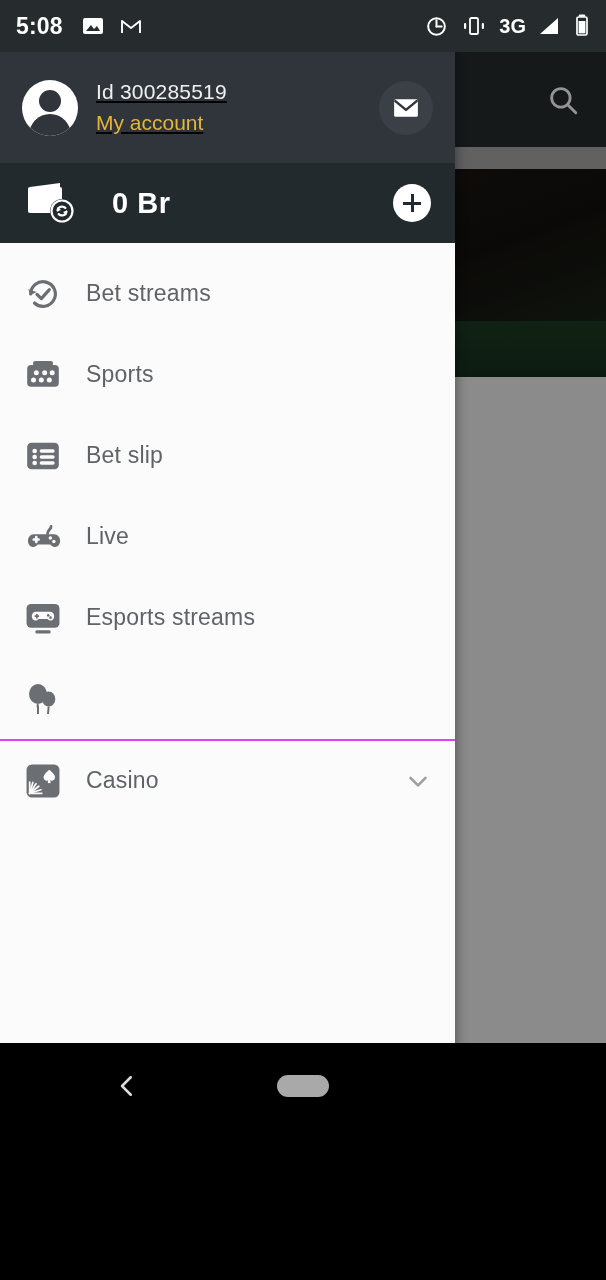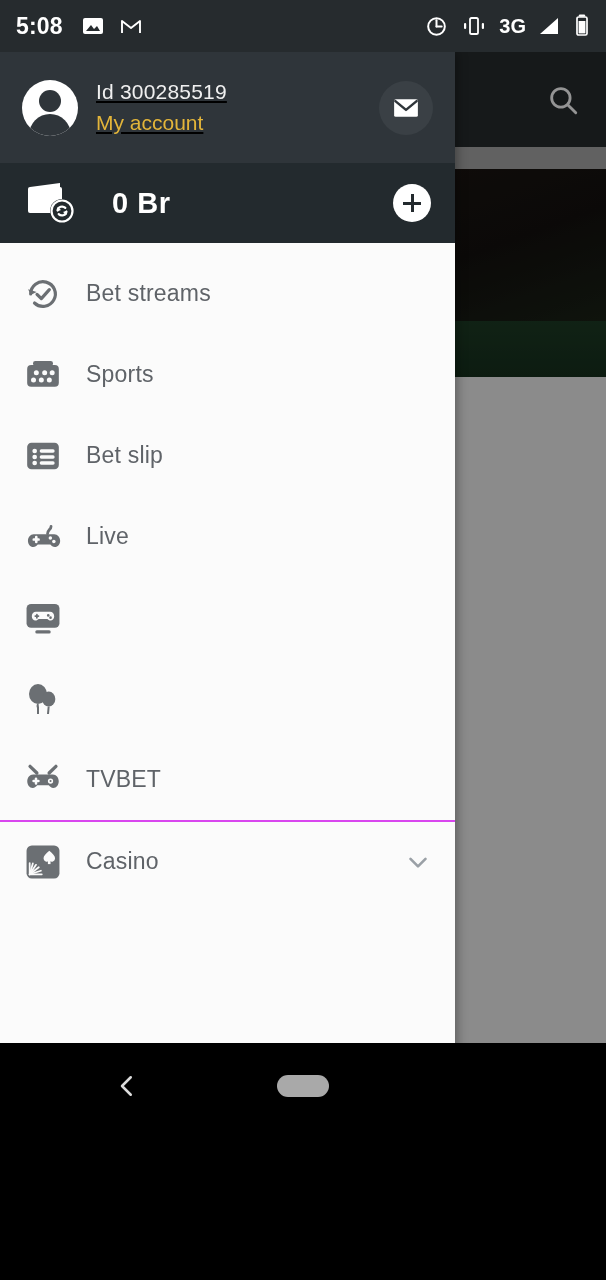--- a/index.html
+++ b/index.html
@@ -323,48 +323,36 @@
           <svg width="42" height="42" viewBox="0 0 24 24" fill="#6b6f73">
             <rect x="2.6" y="4" width="18.8" height="13.6" rx="2.6"></rect>
             <rect x="7.6" y="19" width="8.8" height="1.9" rx=".9"></rect>
             <path d="M8 8.4h8c1.4 0 2.4 1.2 2.4 2.6s-.9 2.4-2.1 2.4c-.8 0-1.3-.4-1.8-.9H9.5c-.5.5-1 .9-1.8.9-1.2 0-2.1-1-2.1-2.4 0-1.4 1-2.6 2.4-2.6z" fill="#fbfbfb"></path>
             <rect x="7.1" y="10.4" width="2.8" height="1" rx=".5"></rect>
               <rect x="8" y="9.6" width="1" height="2.8" rx=".5"></rect>
             <circle cx="15" cy="10.5" r=".75"></circle>
               <circle cx="16.3" cy="11.8" r=".75"></circle>
           </svg>
         </span>
+        <span class="mi-label">Esports streams</span>
       </div>
 
 
       <div class="mi">
         <span class="mi-ico">
           <svg width="40" height="40" viewBox="0 0 24 24" fill="#6b6f73">
             <ellipse cx="9" cy="9" rx="5.4" ry="6"></ellipse>
             <path d="M9 15.1c-.4 1-.4 1.6 0 2.2" fill="none" stroke="#6b6f73" stroke-width="1.3"></path>
             <line x1="9" y1="16.5" x2="9" y2="21" stroke="#6b6f73" stroke-width="1.2"></line>
             <ellipse cx="15.4" cy="12" rx="4" ry="4.5"></ellipse>
             <line x1="15.4" y1="16.5" x2="15" y2="21" stroke="#6b6f73" stroke-width="1.2"></line>
           </svg>
         </span>
       </div>
 
-      <div class="mi">
-        <span class="mi-ico">
-          <svg width="42" height="42" viewBox="0 0 24 24" fill="#6b6f73">
-            <path d="M8.5 8 4.6 4.2M15.5 8l3.9-3.8" stroke="#6b6f73" stroke-width="1.9" stroke-linecap="round" fill="none"></path>
-            <path d="M6.4 8.8h11.2c2 0 3.4 1.8 3.4 3.9s-1.3 3.8-3.1 3.8c-1.2 0-1.9-.7-2.6-1.5H8.7c-.7.8-1.4 1.5-2.6 1.5-1.8 0-3.1-1.7-3.1-3.8S4.4 8.8 6.4 8.8z"></path>
-            <rect x="5.9" y="11.9" width="4.2" height="1.4" rx=".7" fill="#fbfbfb"></rect>
-            <rect x="7.3" y="10.5" width="1.4" height="4.2" rx=".7" fill="#fbfbfb"></rect>
-            <circle cx="16.3" cy="12.6" r="1.5" fill="#fbfbfb"></circle>
-              <circle cx="16.3" cy="12.6" r=".6" fill="#6b6f73"></circle>
-          </svg>
-        </span>
-        <span class="mi-label">TVBET</span>
-      </div>
 
       <div class="mi has-top-border">
         <span class="mi-ico">
           <svg width="42" height="42" viewBox="0 0 24 24" fill="#6b6f73">
             <rect x="2.6" y="2.6" width="18.8" height="18.8" rx="3"></rect>
             <path d="M15.6 5.6c1.9 1.7 3.3 2.9 3.3 4.3a1.9 1.9 0 0 1-3.3 1.3 1.9 1.9 0 0 1-3.3-1.3c0-1.4 1.4-2.6 3.3-4.3z" fill="#fbfbfb"></path>
             <rect x="14.8" y="10.6" width="1.5" height="2.6" fill="#fbfbfb"></rect>
             <g stroke="#fbfbfb" stroke-width="1" stroke-linecap="round">
               <line x1="4.4" y1="19" x2="4.4" y2="12.6"></line>
                 <line x1="4.4" y1="19" x2="6.2" y2="12.8"></line>

